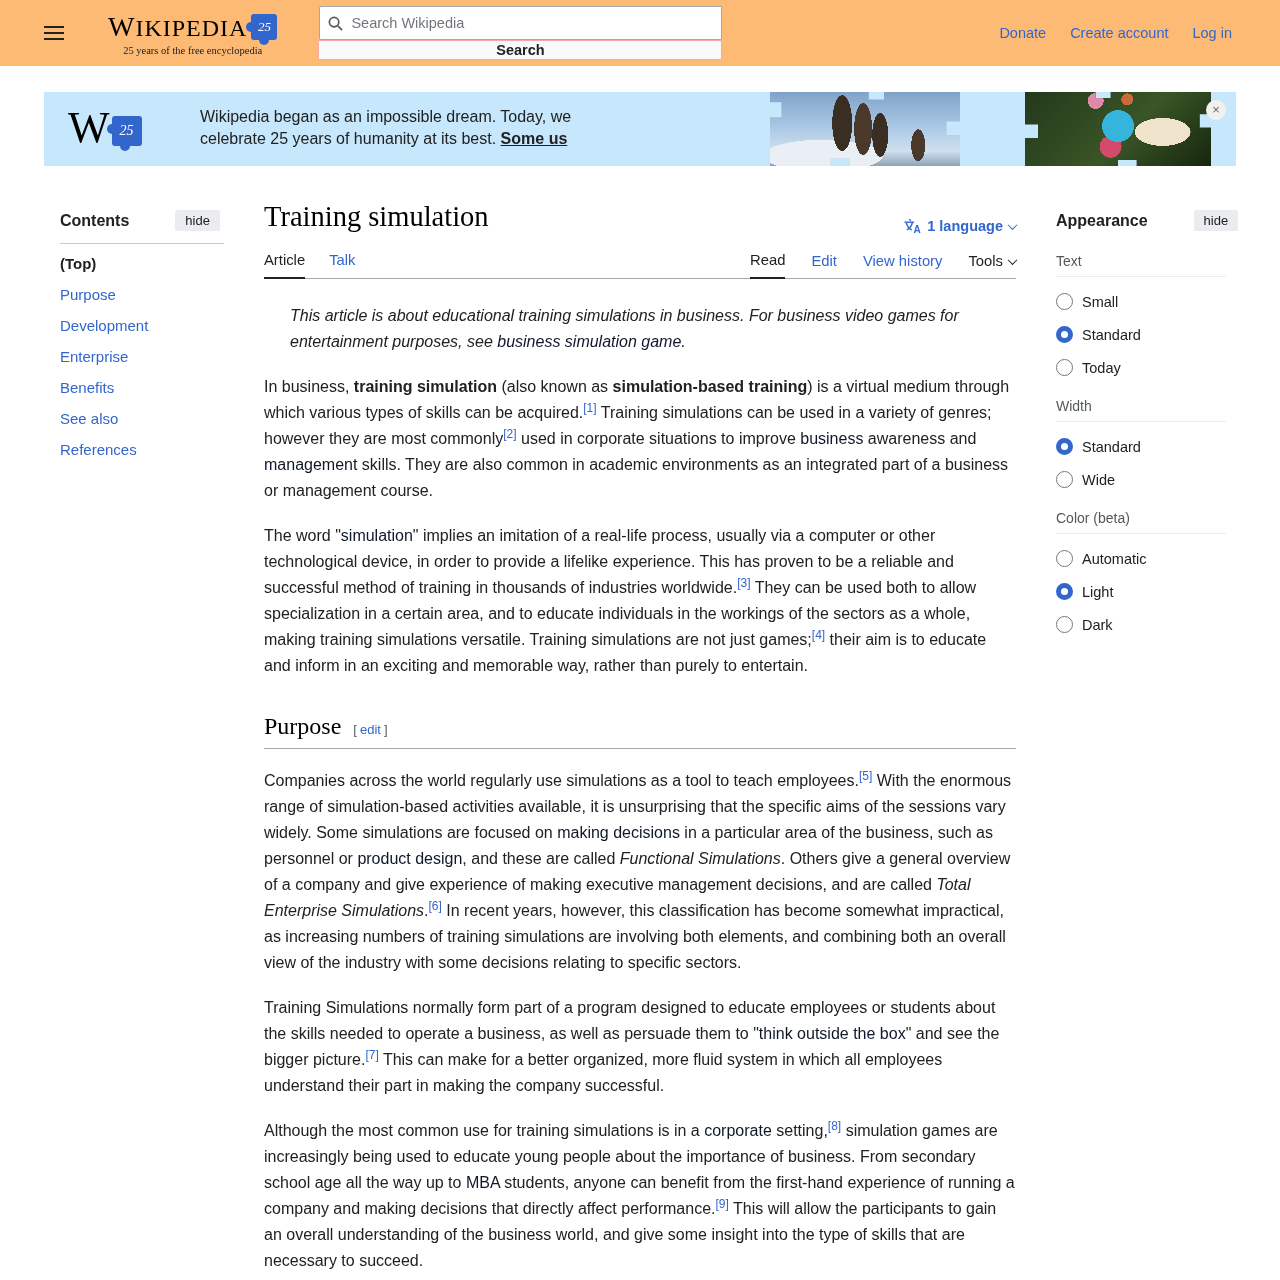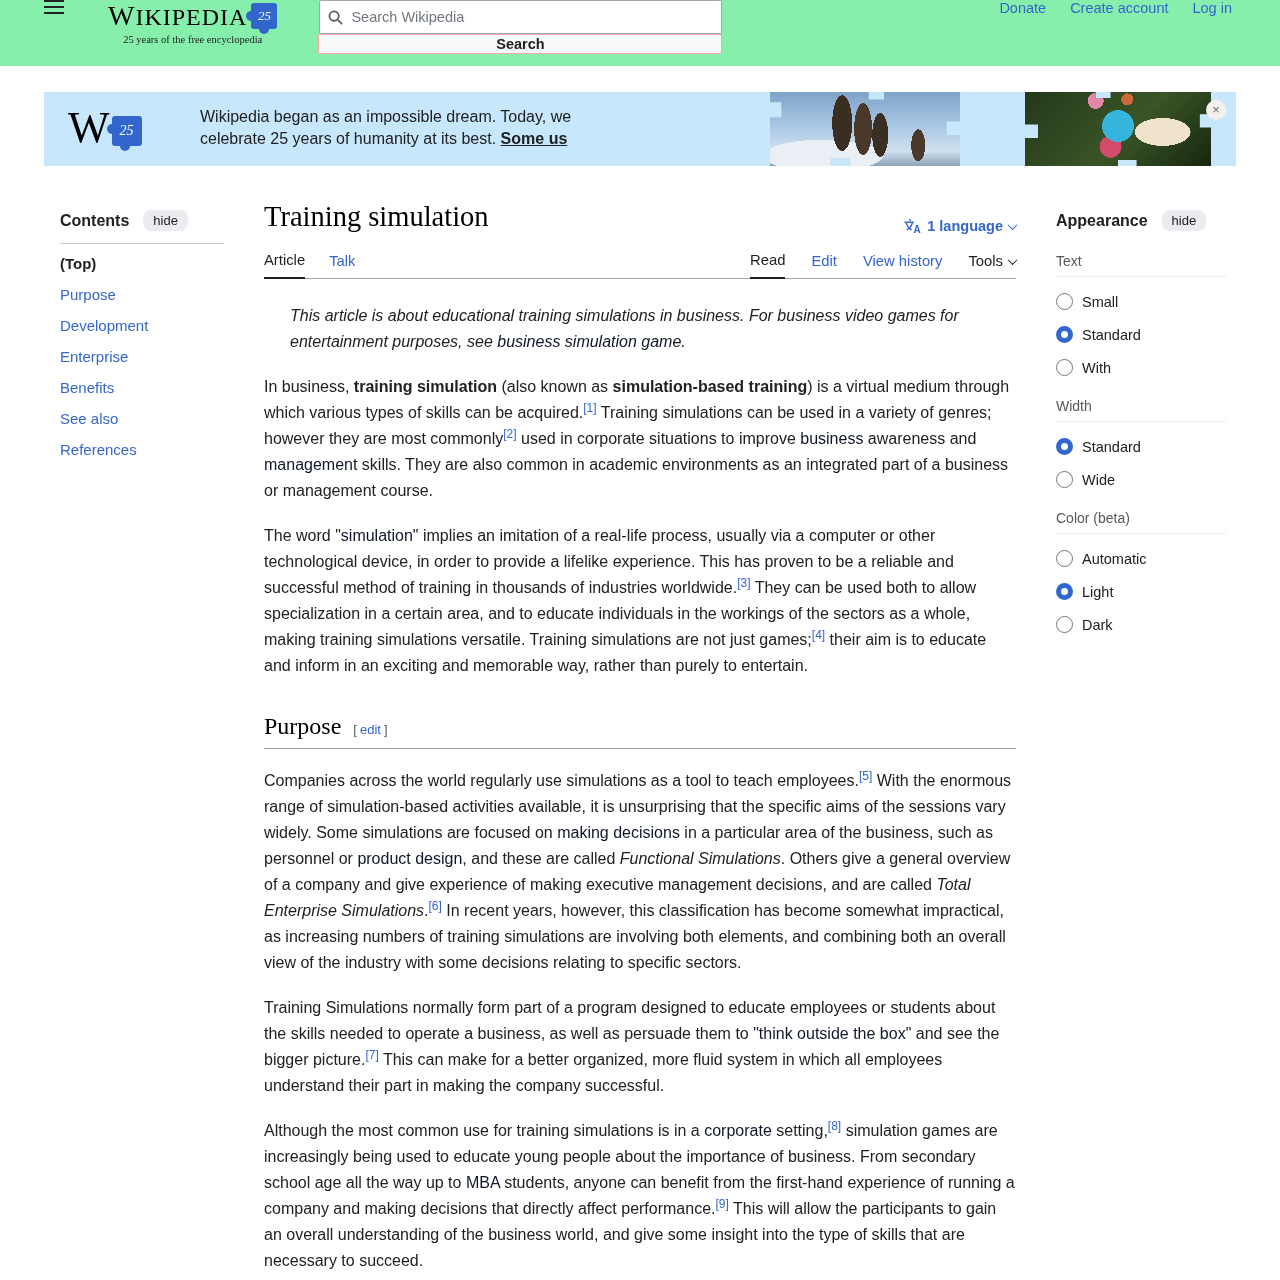--- a/index.html
+++ b/index.html
@@ -1,21 +1,21 @@
 <!DOCTYPE html>
 <html><head>
 <meta charset="utf-8">
 <style>
   * { margin:0; padding:0; box-sizing:border-box; }
   html,body { width:1280px; height:1280px; overflow:hidden; background:#fff;
     font-family:"Liberation Sans", sans-serif; color:#202122; }
   a, .link { color:#3366cc; text-decoration:none; cursor:pointer; }
 
   
-  .site-header { height:66px; display:flex; padding:0 48px 0 44px; background:#86efac; }
+  .site-header { height:66px; display:flex; align-items:center; padding:0 48px 0 44px; background:#fdba74; }
   .hamburger { width:20px; height:14px; border-top:2px solid #202122; border-bottom:2px solid #202122; position:relative; cursor:pointer; }
   .hamburger::after { content:""; position:absolute; left:0; right:0; top:4px; height:2px; background:#202122; }
   .logo { margin-left:44px; text-align:center; position:relative; cursor:pointer; }
   .logo .wordmark-row { display:flex; align-items:center; gap:4px; }
   .wordmark { font-family:"Liberation Serif", serif; font-size:24px; letter-spacing:1px; color:#000; }
   .wordmark::first-letter { font-size:28px; }
   .puzzle-badge { width:26px; height:26px; background:#3366cc; border-radius:3px; position:relative; display:flex; align-items:center; justify-content:center; }
   .puzzle-badge::before { content:""; position:absolute; left:-5px; top:8px; width:10px; height:10px; border-radius:50%; background:#3366cc; }
   .puzzle-badge::after { content:""; position:absolute; bottom:-5px; left:8px; width:10px; height:10px; border-radius:50%; background:#3366cc; }
   .puzzle-badge span { color:#fff; font-family:"Liberation Serif", serif; font-style:italic; font-size:13px; position:relative; z-index:1; }
@@ -54,31 +54,31 @@
       radial-gradient(circle 8px at 38% 12%, #e088a8 99%, transparent),
       radial-gradient(circle 6px at 55% 10%, #c86a3a 99%, transparent),
       linear-gradient(135deg,#23381b 0%,#3a5526 55%,#16260f 100%); }
   .banner-close { position:absolute; right:10px; top:8px; width:20px; height:20px; border-radius:50%; background:#f3f1ee; color:#666; font-size:13px; line-height:20px; text-align:center; cursor:pointer; border:0; }
 
   
   .page { display:flex; padding:34px 0 0 44px; align-items:flex-start; }
   .toc { width:196px; margin-top:10px; padding-left:16px; font-size:15px; }
   .panel-head { display:flex; align-items:center; gap:14px; }
   .panel-head .panel-title { font-weight:bold; font-size:16px; }
-  .hide-pill { background:#eaecf0; border:0; border-radius:8px; font-size:13px; color:#202122; padding:3px 10px; cursor:pointer; font-family:inherit; }
+  .hide-pill { background:#eaecf0; border:0; border-radius:2px; font-size:13px; color:#202122; padding:3px 10px; cursor:pointer; font-family:inherit;margin-left:32px; }
   .toc-rule { border:0; border-top:1px solid #c8ccd1; margin:12px 0 4px; width:164px; }
   .toc-item { display:block; padding:7px 0; color:#3366cc; cursor:pointer; }
   .toc-item.active { color:#202122; font-weight:bold; }
 
   .article { width:752px; margin-left:24px; }
   .title-row { display:flex; align-items:flex-end; justify-content:space-between; }
   h1.article-title { font-family:"Liberation Serif", serif; font-weight:normal; font-size:28.5px; line-height:1.2; color:#000; }
   .lang-btn { display:flex; align-items:center; gap:6px; color:#3366cc; font-weight:bold; font-size:14.5px; cursor:pointer; background:none; border:0; font-family:inherit; }
   .chev { width:7px; height:7px; border-right:1.8px solid currentColor; border-bottom:1.8px solid currentColor; transform:rotate(45deg) translate(-1px,-1px); display:inline-block; }
-  .tab-row { display:flex; align-items:flex-end; border-bottom:1px solid #a2a9b1; margin-top:12px; font-size:14.8px; }
+  .tab-row { display:flex; align-items:flex-start; border-bottom:1px solid #a2a9b1; margin-top:12px; font-size:14.8px; }
   .tab { padding:6px 0 9px; margin-right:24px; color:#3366cc; cursor:pointer; }
   .tab.active-black { color:#202122; border-bottom:2px solid #202122; margin-bottom:-1px; }
   .tab.dark { color:#202122; }
   .tabs-right { margin-left:auto; display:flex; align-items:flex-end; }
   .tabs-right .tab { margin-right:0; margin-left:26px; display:flex; align-items:center; gap:6px; }
   .site-sub { font-size:14px; margin-top:16px; color:#202122; }
 
   .hatnote { font-style:italic; margin:24px 0 0 26px; font-size:16px; line-height:26px; max-width:690px; }
   .body-p { margin-top:19px; font-size:16px; line-height:26px; }
   .sg-b { font-weight:bold; }
@@ -217,21 +217,21 @@
     <div class="radio-row">
       <span class="radio"></span>
       <span>Small</span>
     </div>
     <div class="radio-row">
       <span class="radio checked"></span>
       <span>Standard</span>
     </div>
     <div class="radio-row">
       <span class="radio"></span>
-      <span>With</span>
+      <span>Today</span>
     </div>
 
     <div class="app-section-label">Width</div>
     <div class="radio-row">
       <span class="radio checked"></span>
       <span>Standard</span>
     </div>
     <div class="radio-row">
       <span class="radio"></span>
       <span>Wide</span>

